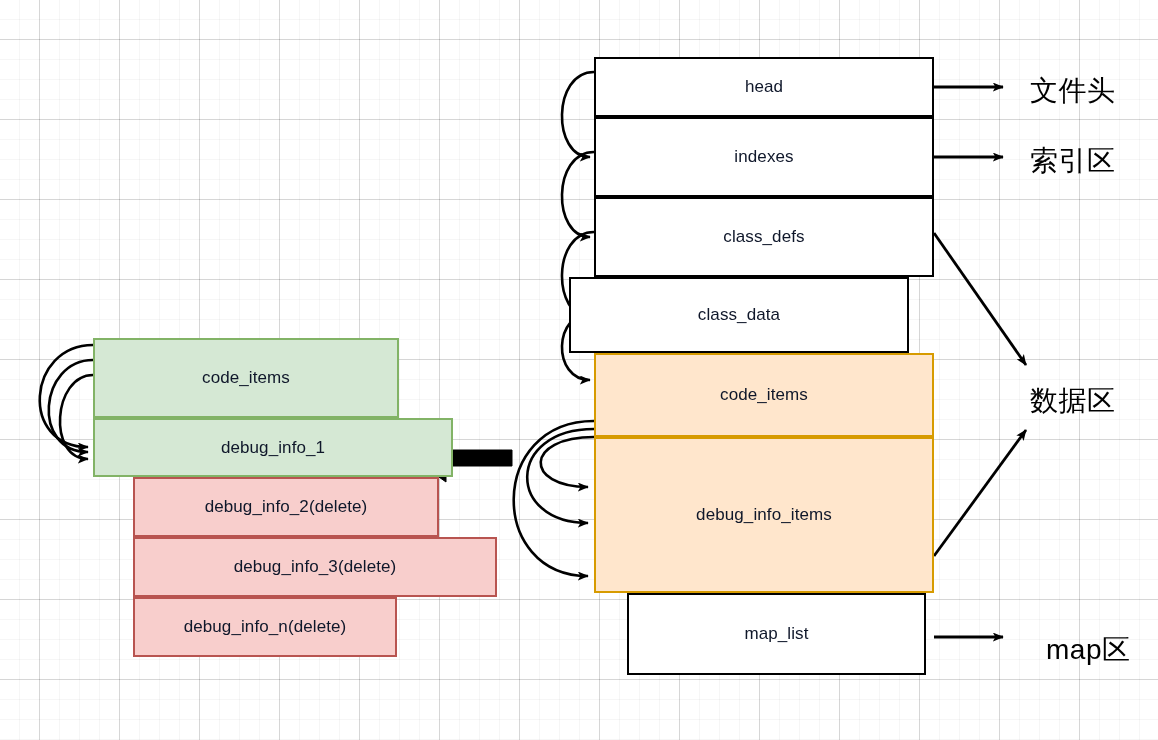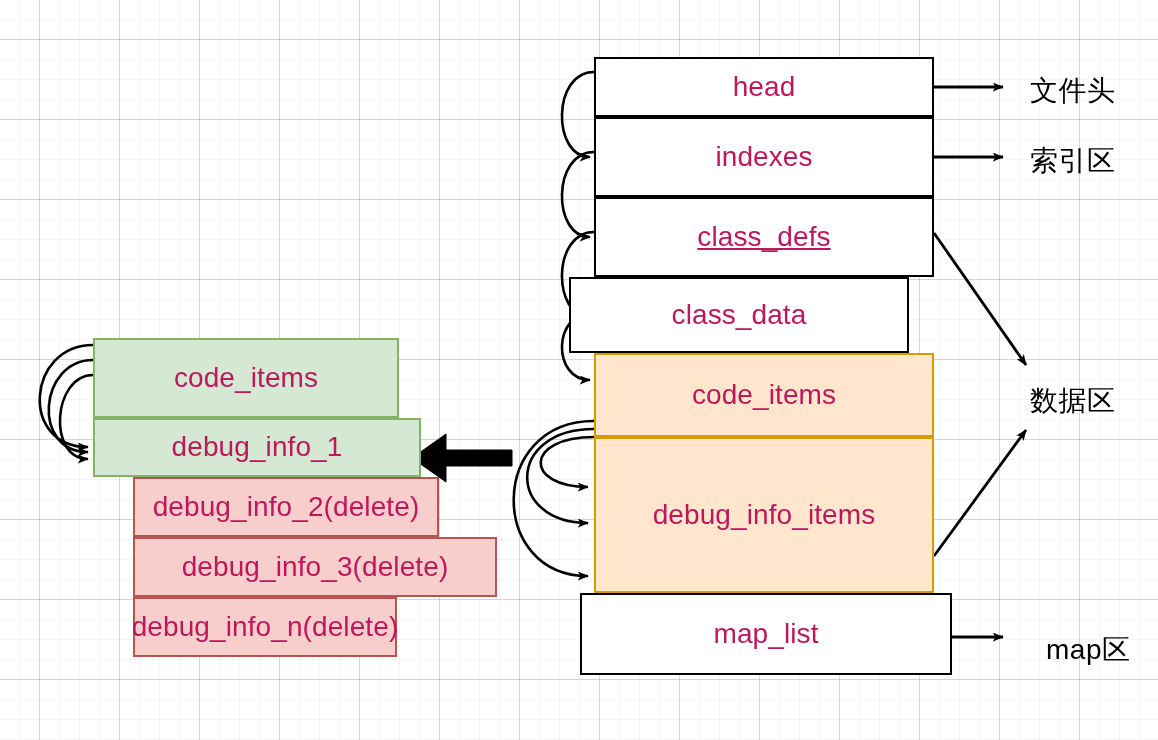--- a/index.html
+++ b/index.html
@@ -29,22 +29,22 @@
     height: 740px;
     pointer-events: none;
   }
   .box {
     position: absolute;
     box-sizing: border-box;
     display: flex;
     align-items: center;
     justify-content: center;
     text-align: right;
-    color: #be185d;
-    font-size: 28px;
+    color: #0f172a;
+    font-size: 17px;
     line-height: 1.15;
     letter-spacing: 0.1px;
   }
   .b-white  { background: #ffffff; border: 2px solid #000000; }
   .b-green  { background: #d5e8d4; border: 2px solid #82b366; }
   .b-red    { background: #f8cecc; border: 2px solid #b85450; margin-left: 40px; }
   .b-orange { background: #ffe6cc; border: 2px solid #d79b00; }
   .side-label {
     position: absolute;
     color: #000000;
@@ -94,30 +94,30 @@
     </g>
 
     <g>
       <path d="M512,450 L446,450 L446,434 L412,458 L446,482 L446,466 L512,466 Z" fill="#000" stroke="#000" stroke-width="1"></path>
     </g>
   </svg>
 
   <div>
     <div class="box b-white" style="left:594px; top:57px;  width:340px; height:60px;">head</div>
     <div class="box b-white" style="left:594px; top:117px; width:340px; height:80px;">indexes</div>
-    <div class="box b-white" style="left:594px; top:197px; width:340px; height:80px;text-decoration:underline;">class_defs</div>
+    <div class="box b-white" style="left:594px; top:197px; width:340px; height:80px;">class_defs</div>
     <div class="box b-white" style="left:569px; top:277px; width:340px; height:76px;">class_data</div>
     <div class="box b-orange" style="left:594px; top:353px; width:340px; height:84px;">code_items</div>
     <div class="box b-orange" style="left:594px; top:437px; width:340px; height:156px;">debug_info_items</div>
-    <div class="box b-white" style="left:580px; top:593px; width:372px; height:82px;">map_list</div>
+    <div class="box b-white" style="left:627px; top:593px; width:299px; height:82px;">map_list</div>
   </div>
 
   <div>
     <div class="box b-green" style="left:93px; top:338px; width:306px; height:80px;">code_items</div>
-    <div class="box b-green" style="left:93px; top:418px; width:328px; height:59px;">debug_info_1</div>
+    <div class="box b-green" style="left:93px; top:418px; width:360px; height:59px;">debug_info_1</div>
     <div class="box b-red" style="left:93px; top:477px; width:306px; height:60px;">debug_info_2(delete)</div>
     <div class="box b-red" style="left:93px; top:537px; width:364px; height:60px;">debug_info_3(delete)</div>
     <div class="box b-red" style="left:93px; top:597px; width:264px; height:60px;">debug_info_n(delete)</div>
   </div>
 
   <div>
     <div class="side-label" style="left:1030px; top:72px;">文件头</div>
     <div class="side-label" style="left:1030px; top:142px;">索引区</div>
     <div class="side-label" style="left:1030px; top:382px;">数据区</div>
     <div class="side-label" style="left:1046px; top:622px;margin-top:9px;">map区</div>

